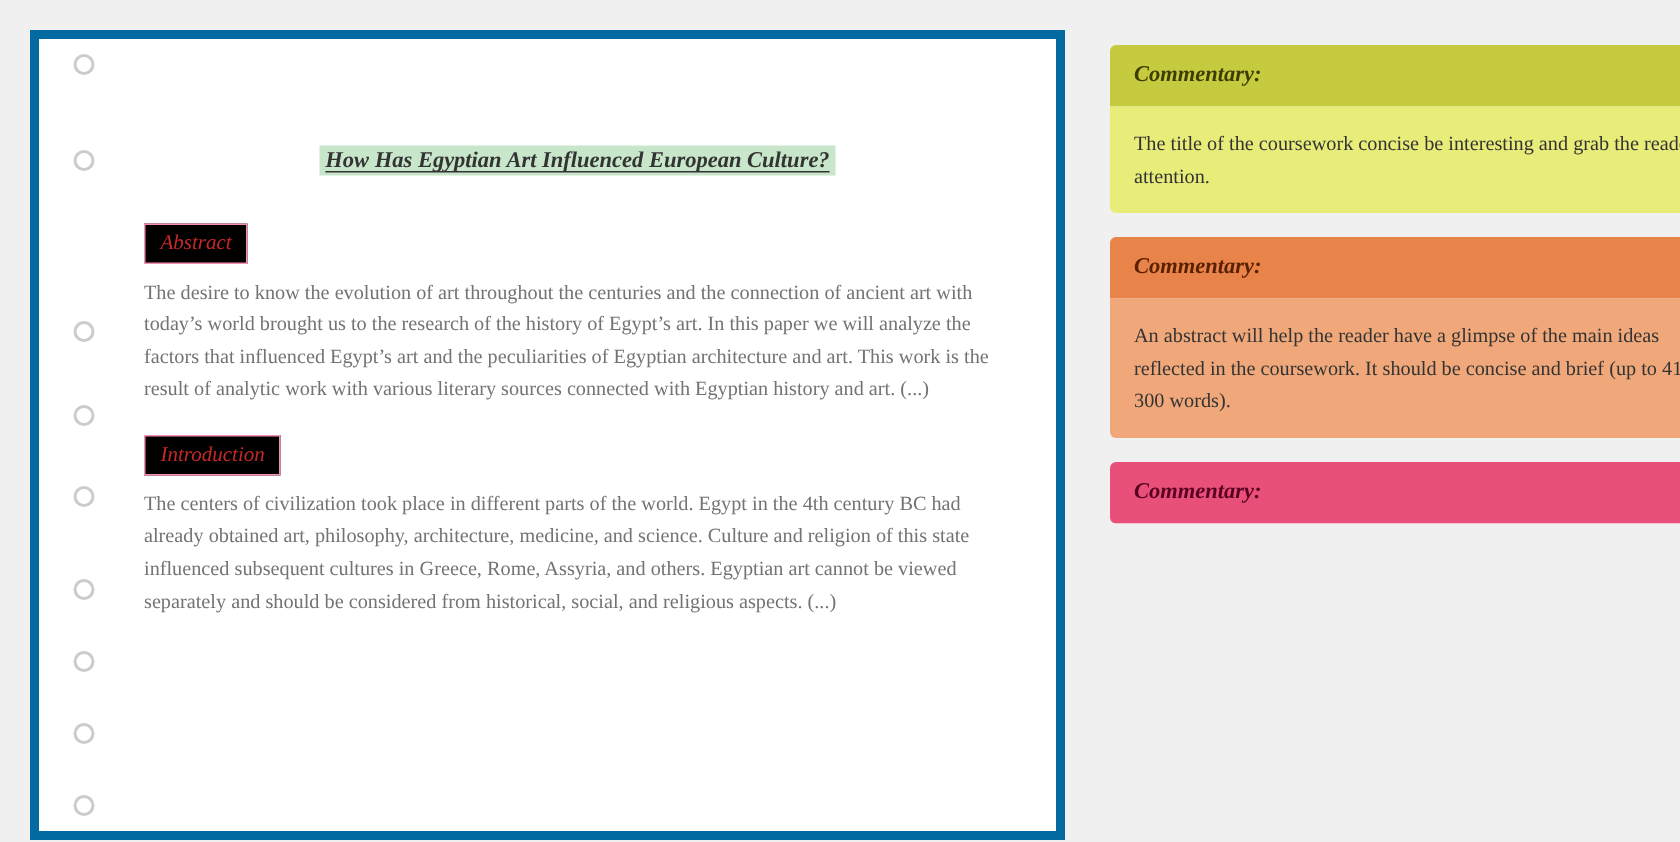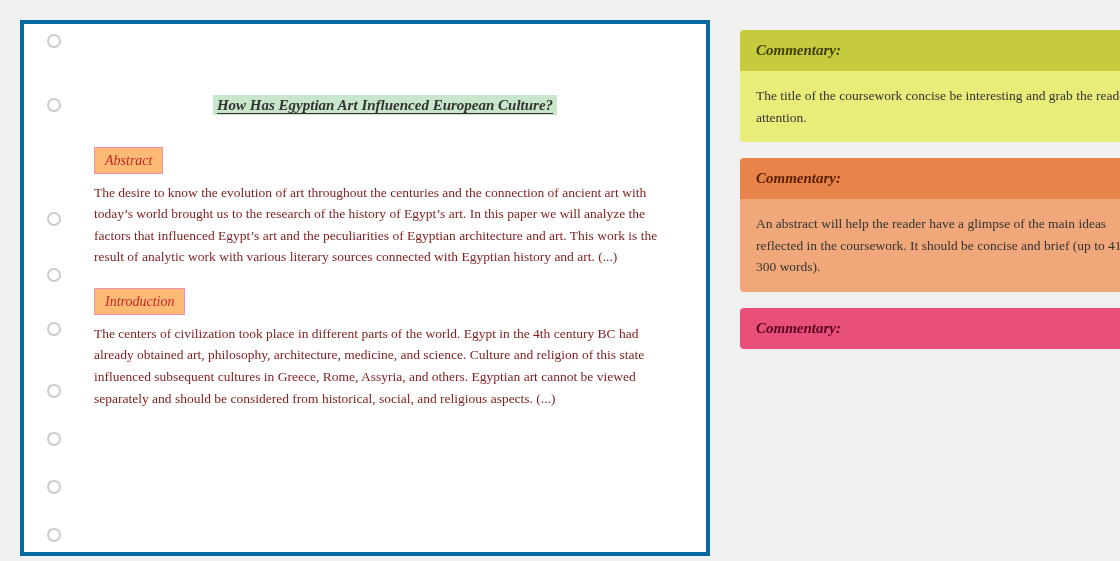--- a/index.html
+++ b/index.html
@@ -12,21 +12,21 @@
       padding: 20px;
       gap: 30px;
       min-height: 561px;
     }
 
     
     .document-container {
       display: flex;
       flex-direction: row;
       background: white;
-      border: 4px solid #0369a1;
+      border: 6px solid #0369a1;
       min-height: 520px;
       width: 690px;
       flex-shrink: 0;
     }
 
     .bullet-column {
       display: flex;
       flex-direction: column;
       align-items: center;
       padding: 10px 6px;
@@ -71,37 +71,37 @@
     }
 
     .section-label {
       display: inline-block;
       border: 1px solid #f48fb1;
       color: #e91e63;
       padding: 2px 10px;
       margin-bottom: 8px;
       font-size: 14px;
       font-style: italic;
-      background: #fdba74;
+      background: #000000;
     }
 
     .section-label.abstract {
       border-color: #f48fb1;
       color: #c62828;
     }
 
     .section-label.introduction {
       border-color: #f48fb1;
       color: #c62828;
     }
 
     .doc-paragraph {
       font-size: 13.5px;
       line-height: 1.6;
-      color: #7f1d1d;
+      color: #737373;
       margin-bottom: 20px;
     }
 
     
     .commentary-column {
       display: flex;
       flex-direction: column;
       gap: 16px;
       width: 424px;
       flex-shrink: 0;

